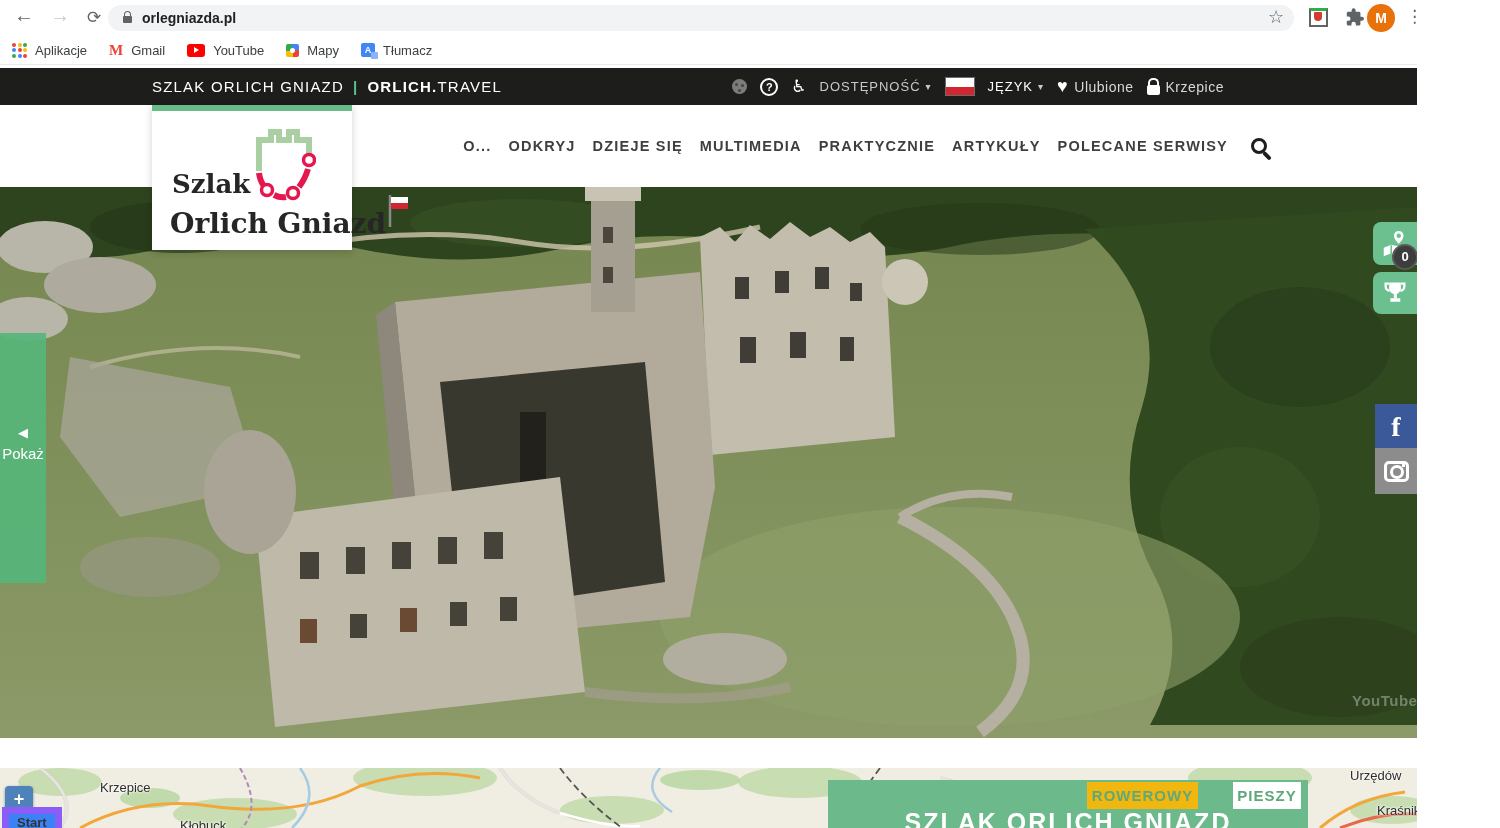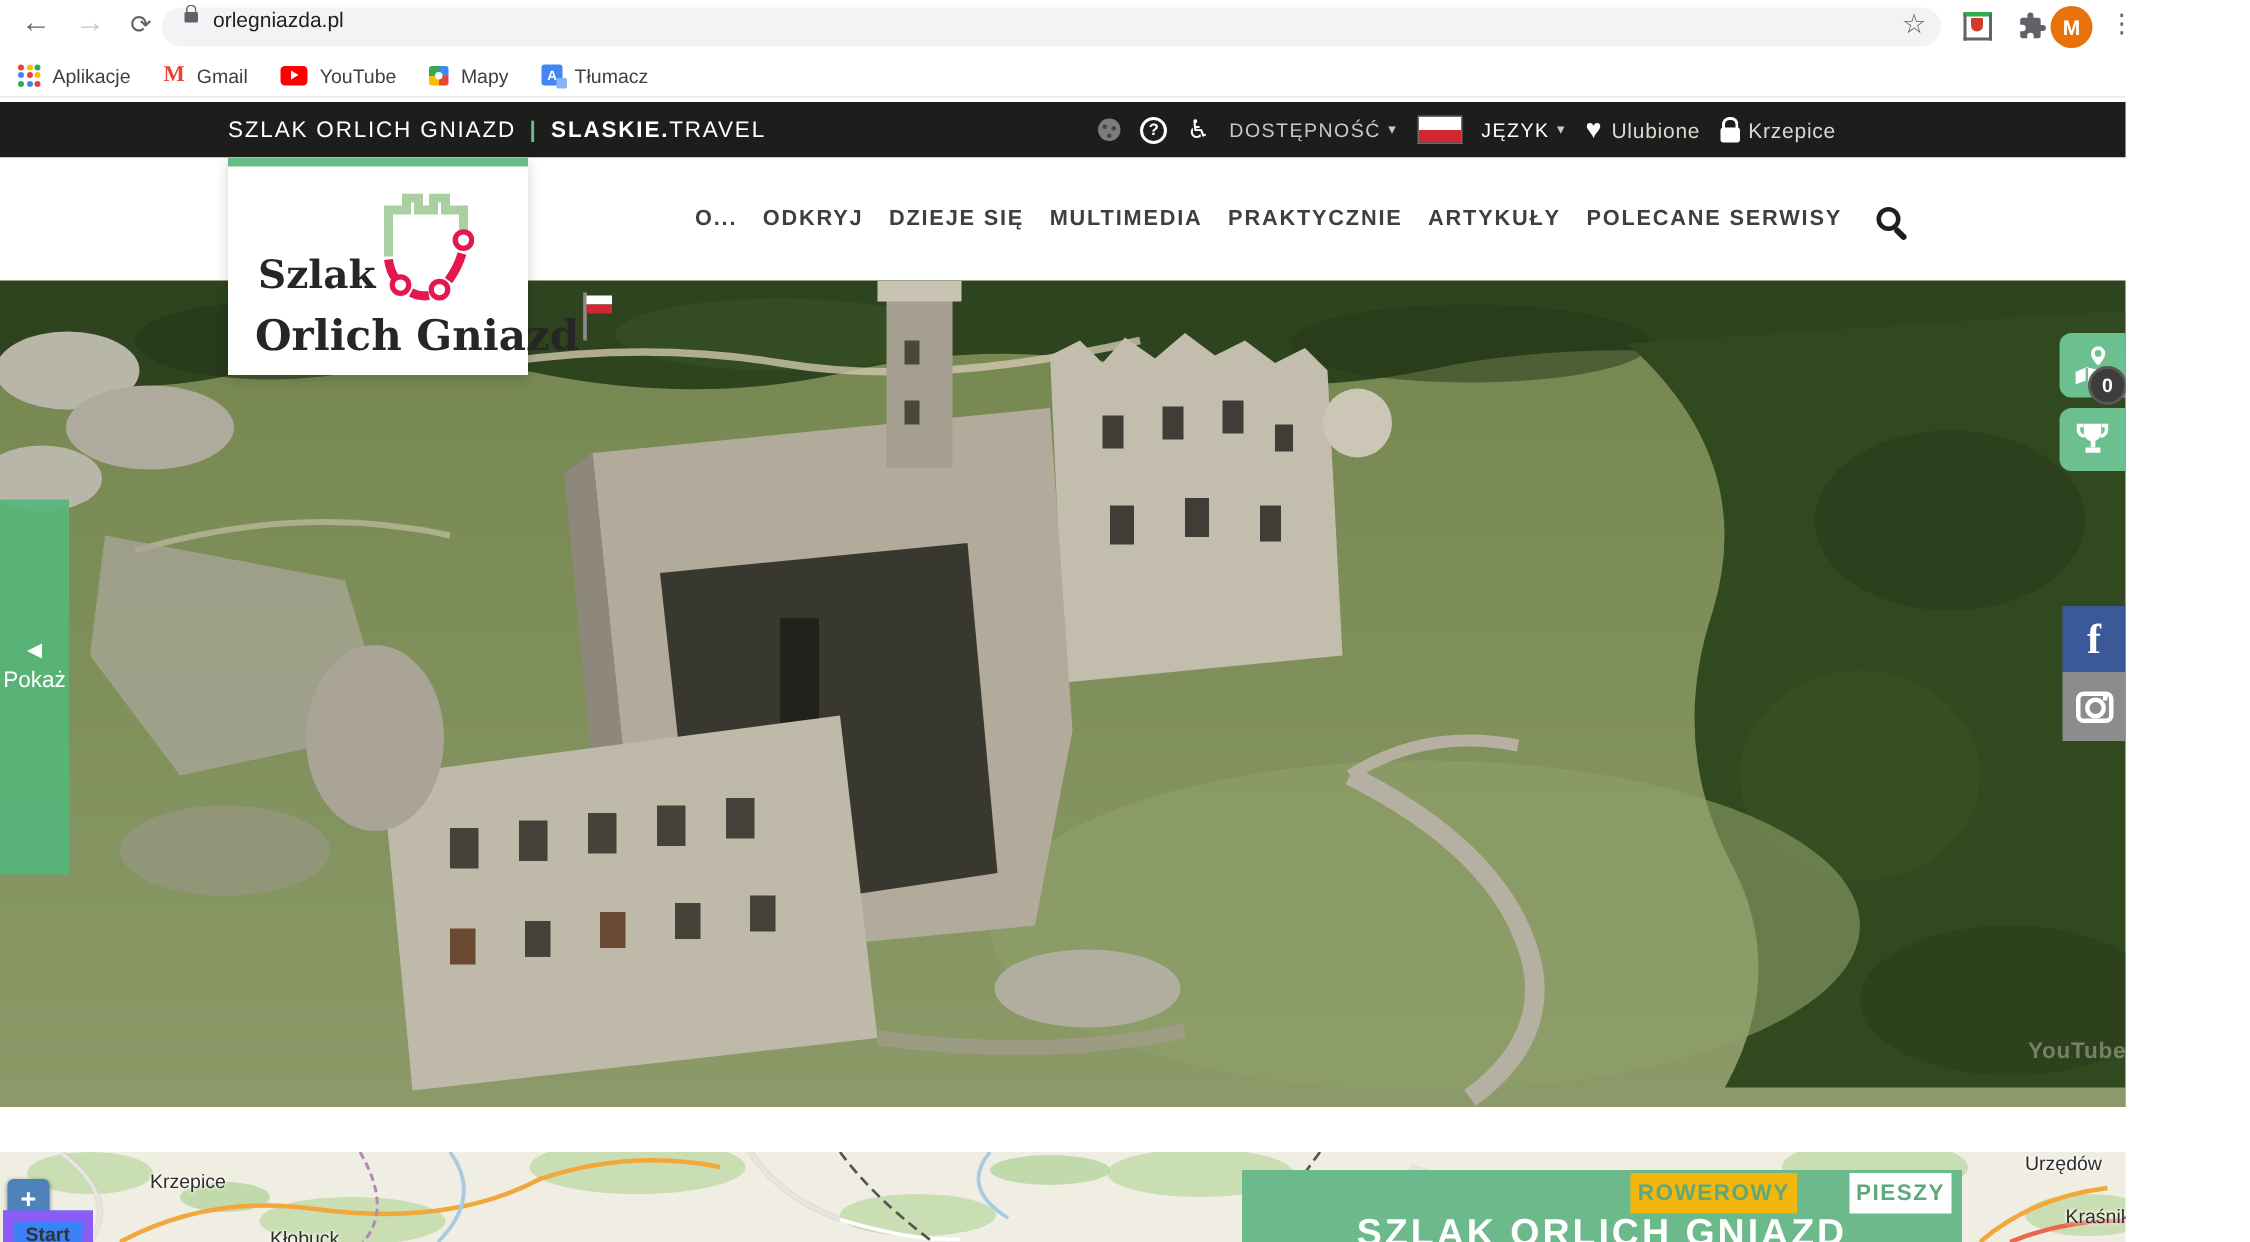--- a/index.html
+++ b/index.html
@@ -6,21 +6,21 @@
   html,body { background:#fff; }
   body { font-family:"Liberation Sans","DejaVu Sans",sans-serif; }
   .screen { position:relative; width:1500px; height:828px; background:#fff; overflow:hidden; }
 
   
   .chrome-toolbar { position:absolute; left:0; top:0; width:1417px; height:36px; background:#fff; }
   .nav-glyph { position:absolute; top:4px; font-size:20px; color:#5f6368; width:28px; text-align:center; cursor:pointer; }
   .glyph-back { left:10px; }
   .glyph-fwd { left:46px; color:#c6c9cc; }
   .glyph-refresh { left:80px; font-size:17px; top:7px; }
-  .omnibox { position:absolute; left:108px; top:5px; width:1186px; height:26px; background:#f1f3f4; border-radius:13px; display:flex; align-items:flex-start; }
+  .omnibox { position:absolute; left:108px; top:5px; width:1186px; height:26px; background:#f1f3f4; border-radius:13px; display:flex; align-items:center;font-weight:bold; }
   .url-lock { width:9px; height:7px; background:#5f6368; border-radius:1px; position:relative; margin-left:15px; margin-top:3px; }
   .url-lock::before { content:""; position:absolute; left:1px; top:-5px; width:5px; height:5px; border:1.5px solid #5f6368; border-bottom:none; border-radius:4px 4px 0 0; }
   .url-text { margin-left:10px; font-size:14px; color:#202124; }
   .star-glyph { position:absolute; left:1268px; top:6px; font-size:18px; color:#5f6368; cursor:pointer; }
   .ext-shield { position:absolute; left:1309px; top:8px; width:19px; height:19px; background:#fff; border:2px solid #636363; border-top:3px solid #2fae4e; }
   .ext-shield::after { content:""; position:absolute; left:3px; top:1px; width:8px; height:9px; background:#d23b2f; border-radius:1px 1px 5px 5px; }
   .puzzle-wrap { position:absolute; left:1344px; top:7px; width:21px; height:21px; cursor:pointer; }
   .avatar-m { position:absolute; left:1367px; top:4px; width:28px; height:28px; border-radius:50%; background:#e8710a; color:#fff; font-size:14px; font-weight:bold; text-align:center; line-height:28px; cursor:pointer; }
   .menu-dots { position:absolute; left:1406px; top:6px; font-size:17px; color:#5f6368; letter-spacing:0; cursor:pointer; }
 
@@ -155,21 +155,21 @@
     <div class="bm-item">
       <span class="trans-ic">A</span>
       <span class="bm-label">Tłumacz</span>
     </div>
   </div>
 
   <div class="site-topbar">
     <div class="brand">
       <span>SZLAK ORLICH GNIAZD</span>
       <span class="sep">|</span>
-      <b>SLASKIE.</b>
+      <b>ORLICH.</b>
       <span>TRAVEL</span>
     </div>
     <div class="topbar-right">
       <span class="contrast-ic"></span>
       <span class="help-ic">?</span>
       <span class="wheel-ic">♿</span>
       <span class="topbar-link">
         <span>DOSTĘPNOŚĆ</span>
         <span class="caret">▾</span>
       </span>

